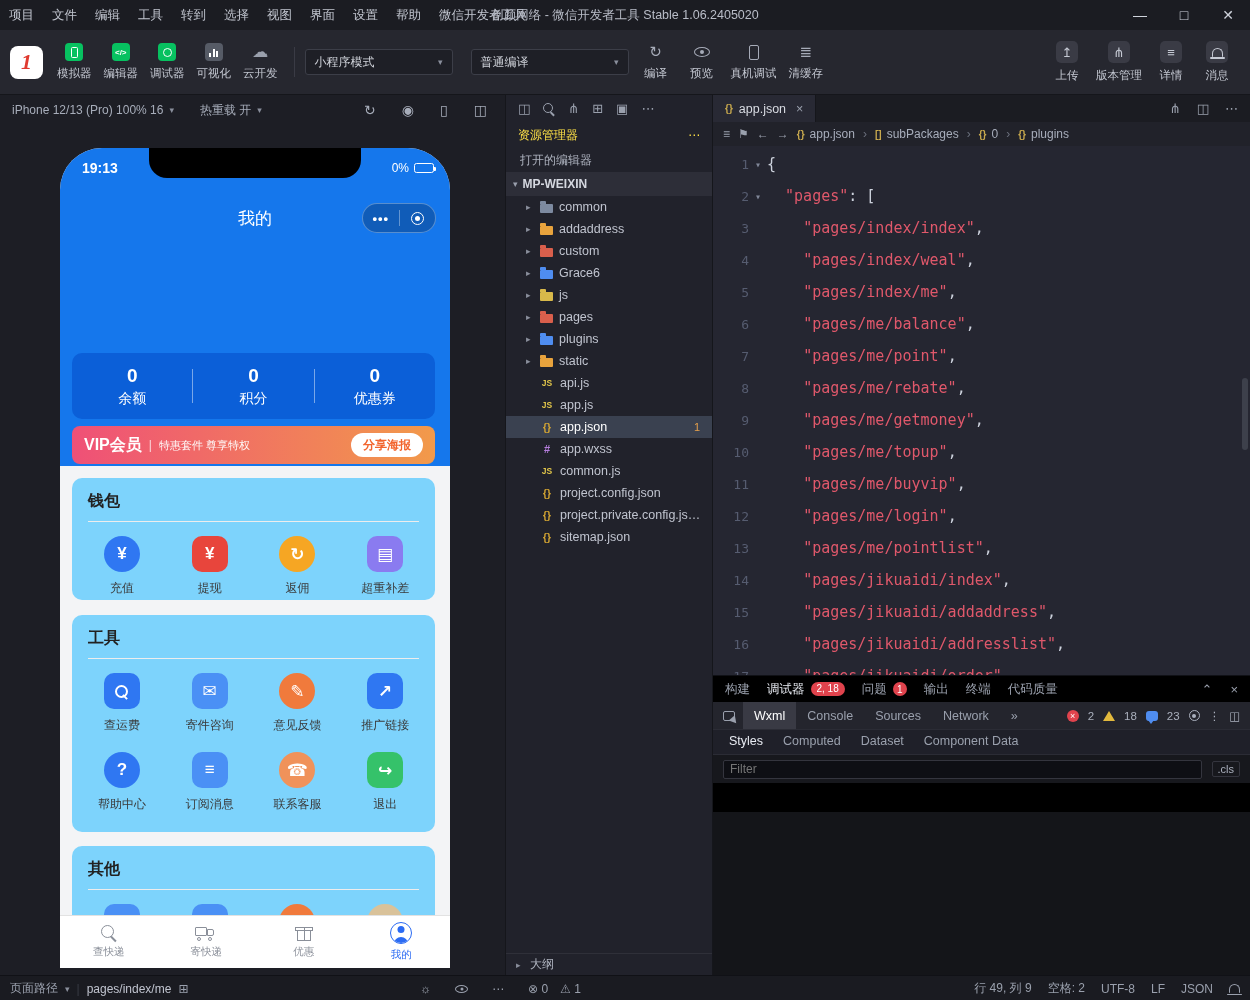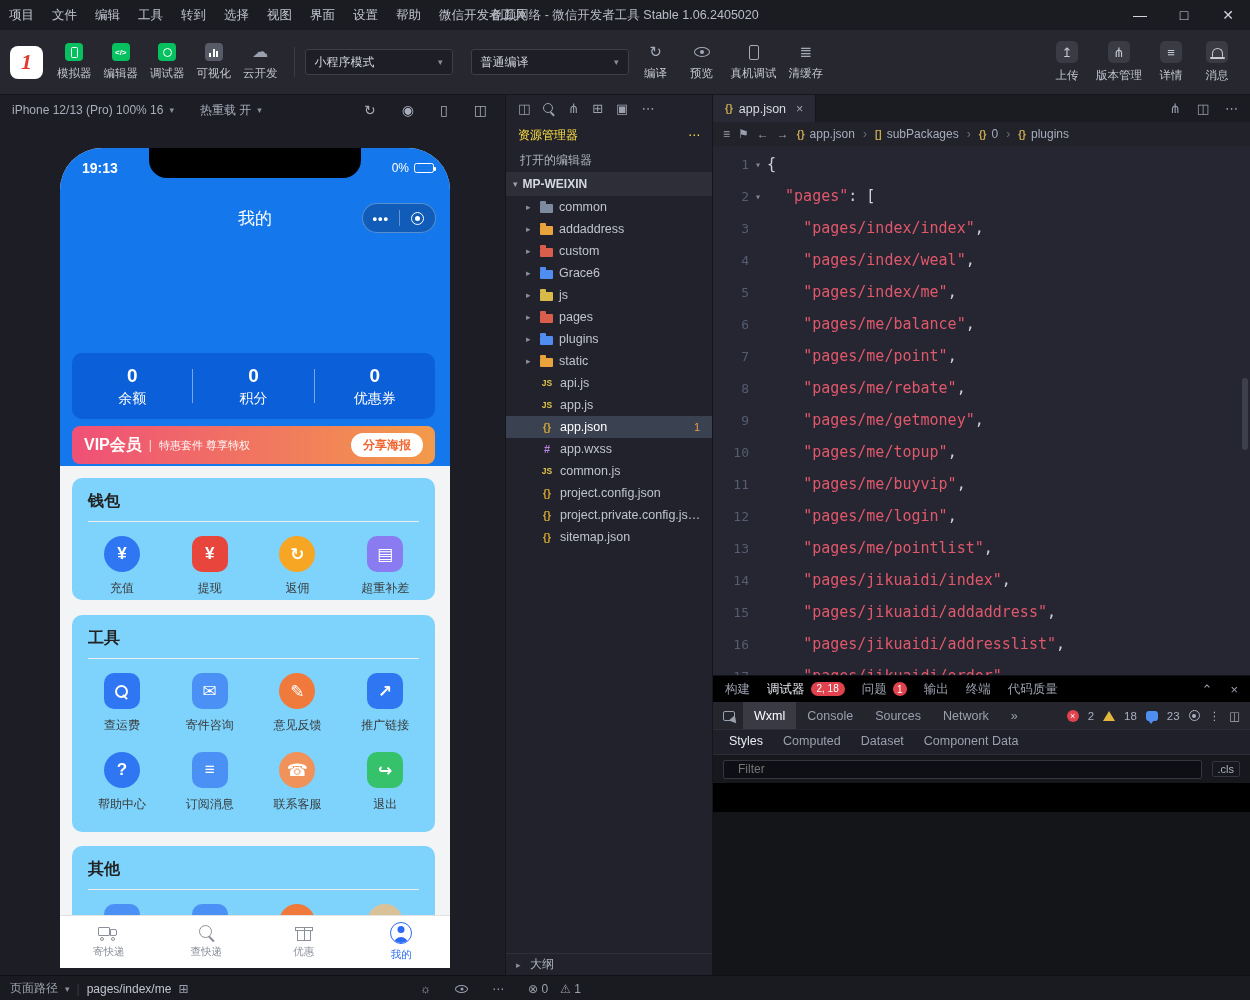--- a/index.html
+++ b/index.html
@@ -178,21 +178,21 @@
 .i-warn{width:0;height:0;border-left:6px solid transparent;border-right:6px solid transparent;border-bottom:10px solid #e2b93d;flex:none}
 .i-bub{width:12px;height:10px;background:#4f8df0;border-radius:3px;position:relative;flex:none}
 .i-bub::after{content:"";position:absolute;left:2px;bottom:-3px;border-left:3px solid transparent;border-right:3px solid transparent;border-top:4px solid #4f8df0}
 .i-gear{width:11px;height:11px;border:1.5px solid currentColor;border-radius:50%;position:relative}
 .i-gear::after{content:"";position:absolute;inset:2.5px;background:currentColor;border-radius:50%}
 .elem-strip{height:29px;background:#17181d;display:flex;align-items:flex-start;padding:3px 0 0 14px;font-family:"DejaVu Sans Mono","Liberation Mono",monospace;font-size:12px;color:#9aa4b5}
 .style-tabs{height:26px;background:#1f2029;border-top:1px solid #2b2c35;border-bottom:1px solid #2b2c35;display:flex;align-items:flex-end;padding:0 6px;font-size:12.5px;color:#9aa0ad}
 .st-tab{padding:0 10px;height:26px;display:flex;align-items:center;white-space:nowrap}
 .st-tab.on{color:#e8ebf2}
 .filter-row{height:28px;background:#17181d;display:flex;align-items:center;gap:10px;padding:0 10px}
-.filter-input{flex:1;height:19px;background:#0e0f14;border:1px solid #34353e;border-radius:2px;color:#aab0bd;font-size:12px;padding:0 14px;outline:none;font-family:"Liberation Sans","DejaVu Sans",sans-serif}
+.filter-input{flex:1;height:19px;background:#0e0f14;border:1px solid #34353e;border-radius:2px;color:#aab0bd;font-size:12px;padding:0 6px;outline:none;font-family:"Liberation Sans","DejaVu Sans",sans-serif}
 .cls{color:#aab0bd;font-size:11px;border:1px solid #34353e;border-radius:2px;padding:1px 5px}
 .dbg-empty{position:absolute;left:0;right:0;top:136px;bottom:0;background:#141519}
 
 
 .statusbar{position:absolute;left:0;right:0;bottom:0;height:25px;background:#1a1b21;border-top:1px solid #101116;font-size:12px;color:#9aa0ad;z-index:40}
 .sb-left{position:absolute;left:10px;top:0;height:25px;display:flex;align-items:center;gap:7px}
 .sb-sep{color:#3a3b45}
 .sb-path{color:#c0c4cf}
 .sb-sim{position:absolute;left:420px;top:0;height:25px;display:flex;align-items:center;gap:24px}
 .sb-prob{position:absolute;left:528px;top:0;height:25px;display:flex;align-items:center;gap:12px}
@@ -444,31 +444,31 @@
                 <span class="gtile c-orange2 roundt">☎</span>
               </div>
             <div class="gcell">
                 <span class="gtile c-tan roundt"></span>
               </div>
           </div>
         </div>
 
         <div class="p-tabbar">
           <div class="tab">
+            <span class="i-magbox"></span>
+            <span>查快递</span>
+          </div>
+          <div class="tab">
             <span class="i-truck">
                 <i class="bx"></i>
                 <i class="cb"></i>
                 <i class="w1"></i>
                 <i class="w2"></i>
               </span>
             <span>寄快递</span>
-          </div>
-          <div class="tab">
-            <span class="i-magbox"></span>
-            <span>查快递</span>
           </div>
           <div class="tab">
             <span class="i-gift">
                 <i class="tp"></i>
                 <i class="bd"></i>
                 <i class="rb"></i>
               </span>
             <span>优惠</span>
           </div>
           <div class="tab active">
@@ -820,14 +820,22 @@
     </div>
     <div class="sb-sim">
       <span>☼</span>
       <span class="i-eye-s"></span>
       <span>⋯</span>
     </div>
     <div class="sb-prob">
       <span><span>⊗</span> <span>0</span></span>
       <span><span>⚠</span> <span>1</span></span>
     </div>
+    <div class="sb-right">
+      <span>行 49, 列 9</span>
+      <span>空格: 2</span>
+      <span>UTF-8</span>
+      <span>LF</span>
+      <span>JSON</span>
+      <span class="i-bell"></span>
+    </div>
   </div>
 </div>
 
 </body></html>

